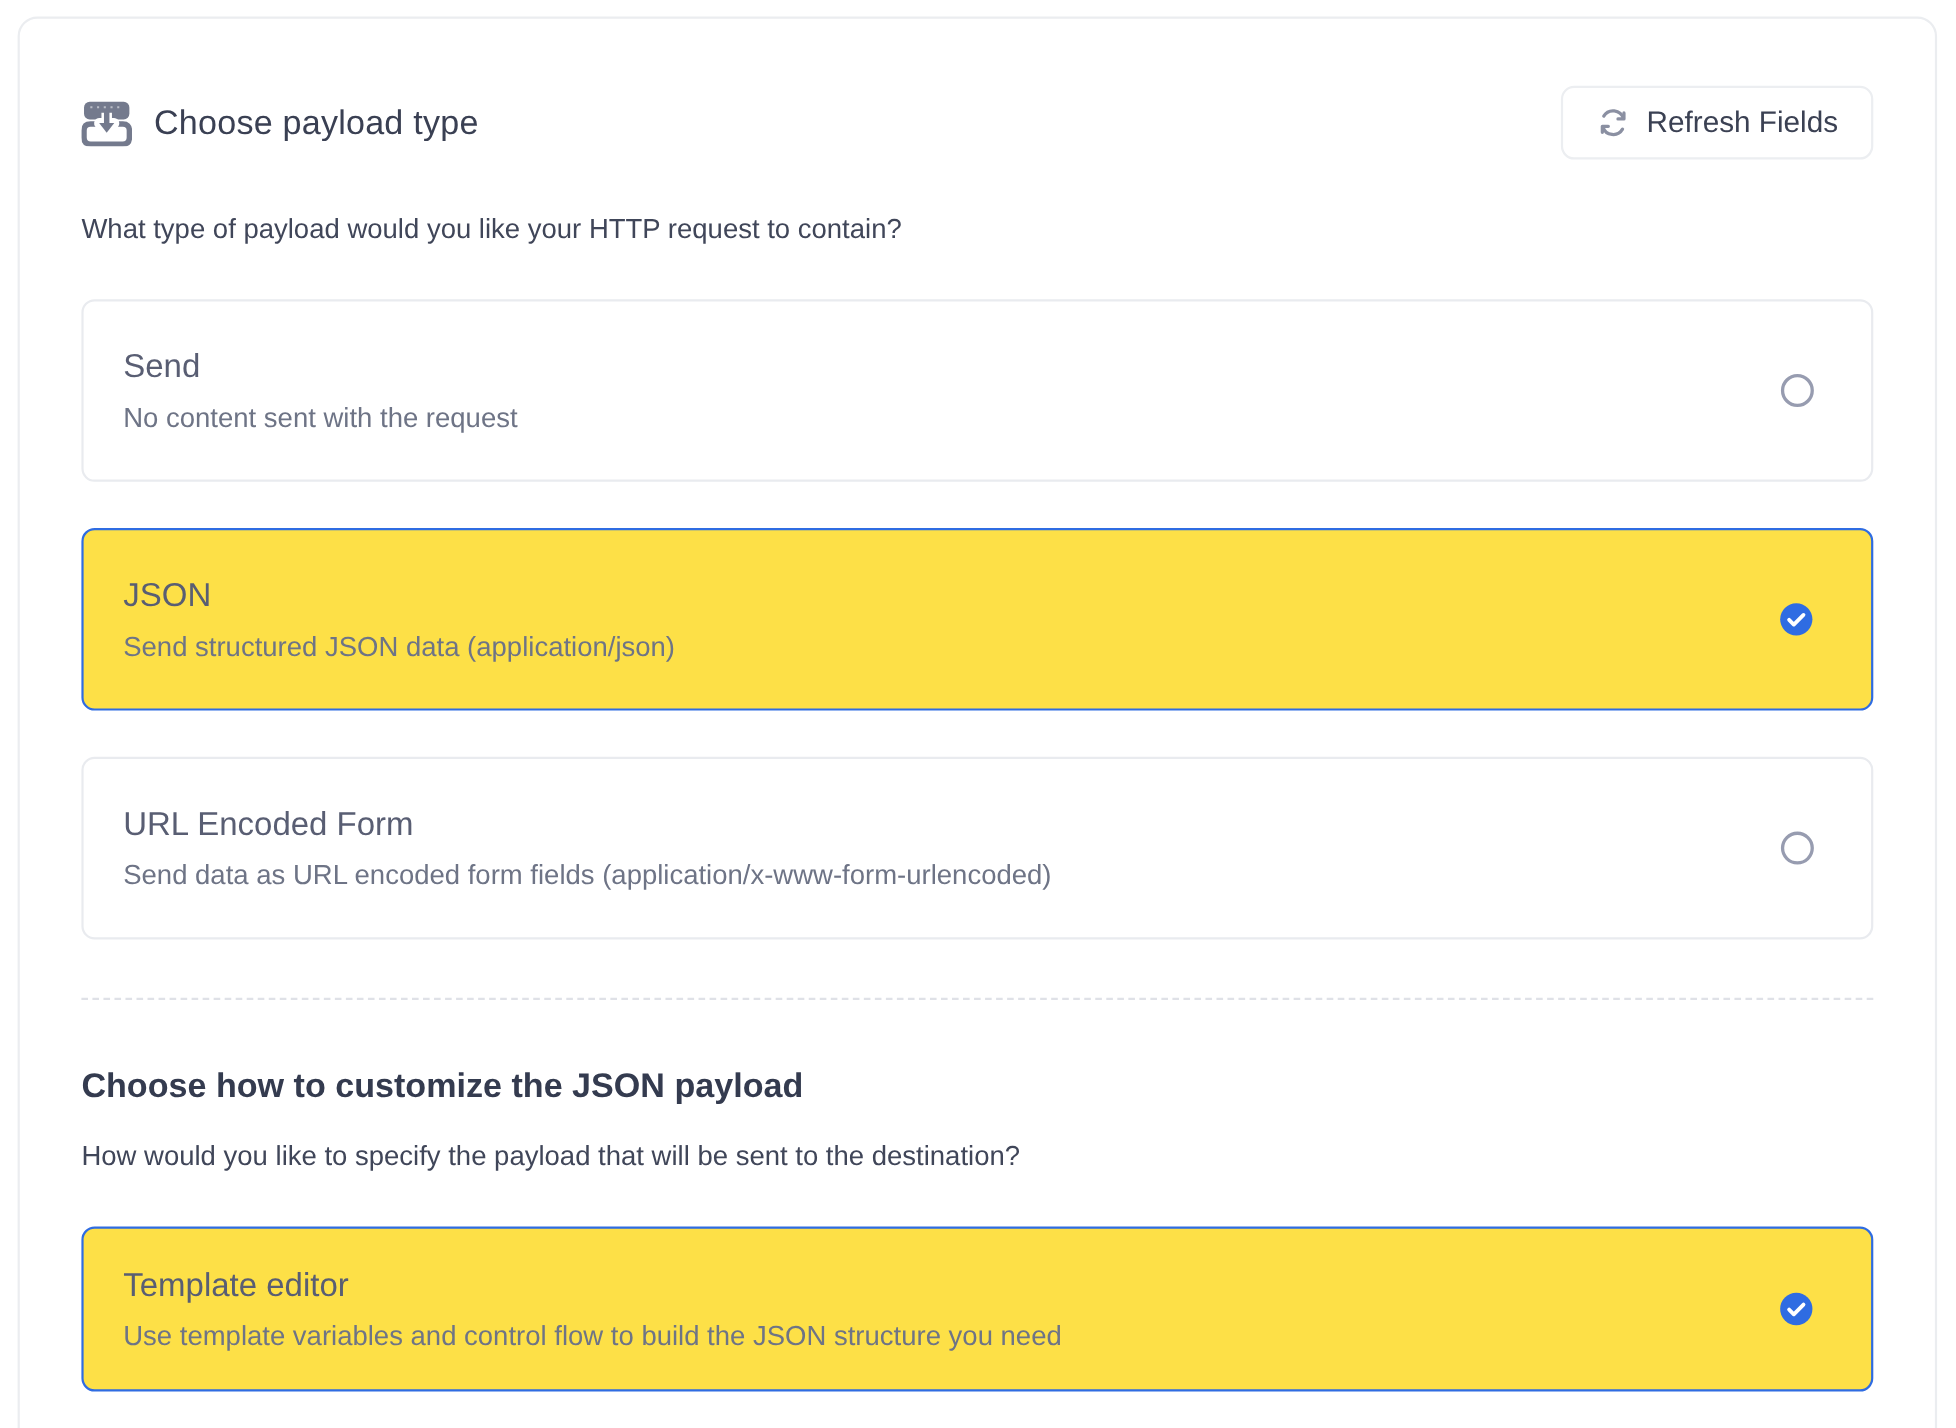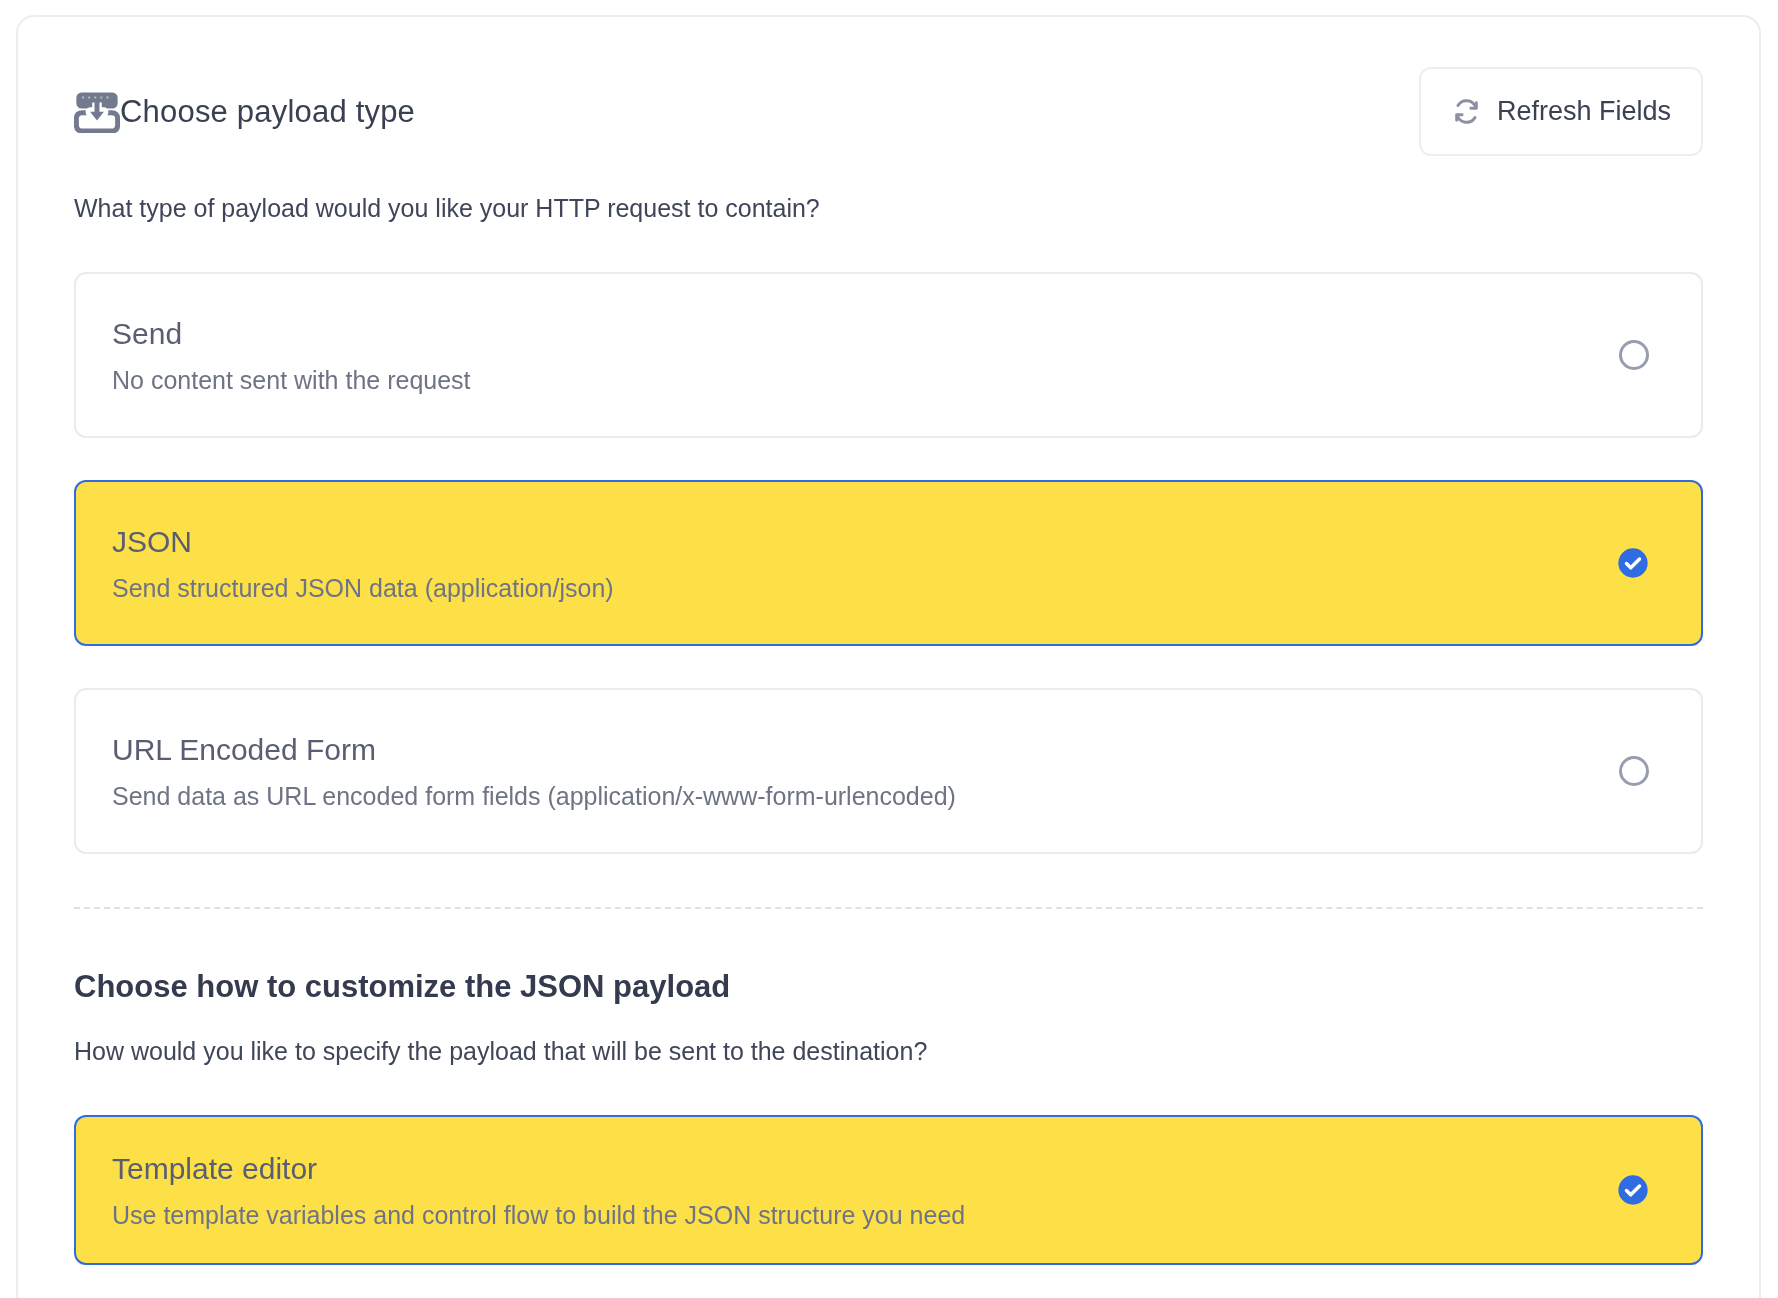--- a/index.html
+++ b/index.html
@@ -21,33 +21,34 @@
   
   .header-row {
     display: flex;
     align-items: center;
     justify-content: space-between;
     height: 69px;
   }
   .header-left {
     display: flex;
     align-items: center;
+    gap: 20px;
   }
   .payload-icon { color: #747a8d; display: block; }
   .page-title {
     font-size: 31px;
     font-weight: 500;
     color: #3a4053;
     letter-spacing: 0.2px;
   }
   .refresh-btn {
     display: flex;
     align-items: center;
     gap: 15px;
-    height: 89px;
+    height: 67px;
     padding: 0 30px;
     background: #ffffff;
     border: 2px solid #eceef1;
     border-radius: 12px;
     font-size: 27px;
     color: #3b4153;
     cursor: pointer;
     font-family: inherit;
   }
   .refresh-icon { color: #8b90a2; display: block; }

